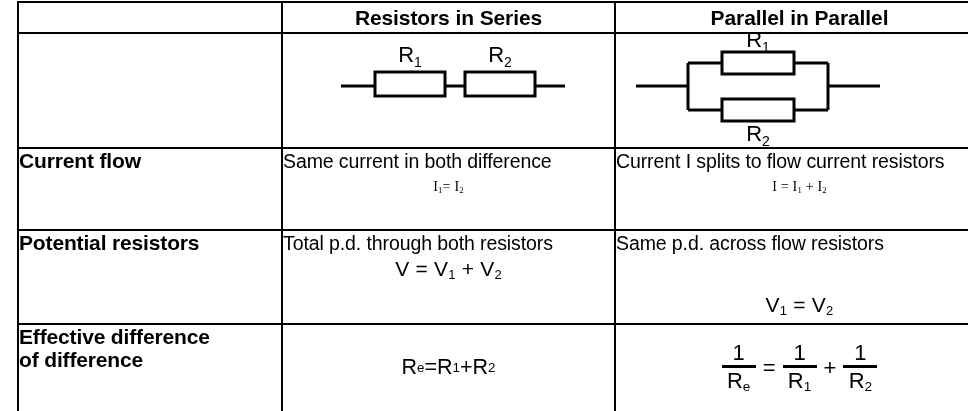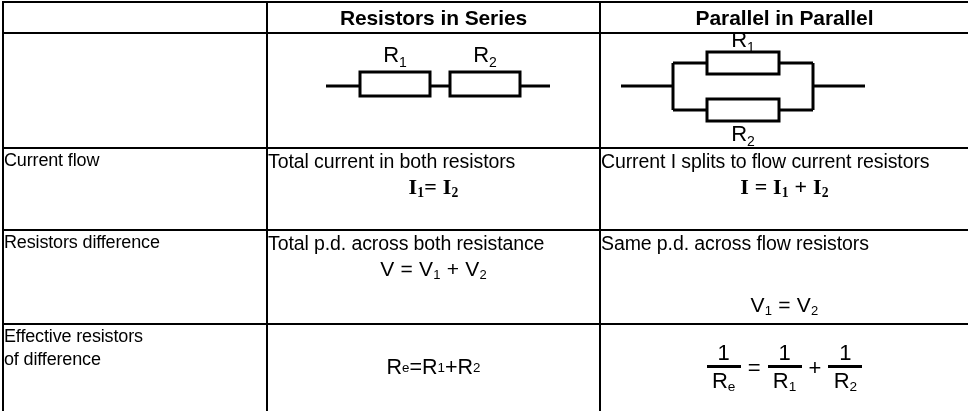--- a/index.html
+++ b/index.html
@@ -13,20 +13,21 @@
     font-family: "Liberation Sans", sans-serif;
     color: #000000;
     overflow: hidden;
   }
 
   .table-wrap {
     position: relative;
     width: 968px;
     height: 411px;
     box-sizing: border-box;
+    padding-left: 15px;
   }
 
   table.compare {
     border-collapse: collapse;
     table-layout: fixed;
     width: 966px;
     margin: 1px 0 0 2px;
     border: 2px solid #000;
   }
   table.compare td {
@@ -57,22 +58,22 @@
     height: 113px;
   }
   .diagram-cell svg { display: block; }
 
   
   tr.row-current td { height: 80px; }
   tr.row-pd td      { height: 80px; }
   tr.row-res td     { height: 86px; }
 
   .rowlabel {
-    font-weight: normal;
-    font-size: 18px;
+    font-weight: bold;
+    font-size: 21px;
     line-height: 23px;
     padding: 5px 0 0 7px;
     letter-spacing: -0.15px;
   }
 
   .cellbody {
     font-size: 19.5px;
     line-height: 24px;
     padding: 4px 0 0 8px;
     letter-spacing: -0.1px;
@@ -81,22 +82,21 @@
 
   .formula {
     display: block;
     text-align: center;
     margin-top: 2px;
     font-size: 21px;
     letter-spacing: 0.2px;
   }
   .formula.serif {
     font-family: "Liberation Serif", serif;
-    font-size: 22px;
-    font-weight: bold;
+    font-size: 14px;
   }
   .formula sub {
     font-size: 0.62em;
     vertical-align: -0.22em;
   }
 
   .formula-only {
     display: flex;
     align-items: center;
     justify-content: center;
@@ -205,47 +205,47 @@
             <text x="142" y="13" font-family="Liberation Sans, sans-serif" font-size="22" text-anchor="middle" fill="#000">R<tspan font-size="14" dy="5">1</tspan></text>
             <text x="142" y="107" font-family="Liberation Sans, sans-serif" font-size="22" text-anchor="middle" fill="#000">R<tspan font-size="14" dy="5">2</tspan></text>
           </svg>
         </td>
       </tr>
 
       <tr class="row-current">
         <td class="rowlabel">Current flow</td>
 
         <td class="cellbody">
-          <span class="txt">Total current in both resistors</span>
+          <span class="txt">Same current in both difference</span>
           <span class="formula serif"><span>I</span><sub>1</sub><span>= </span><span>I</span><sub>2</sub></span>
         </td>
 
         <td class="cellbody">
           <span class="txt">Current I splits to flow current resistors</span>
           <span class="formula serif"><span>I</span><span> = </span><span>I</span><sub>1</sub><span> + </span><span>I</span><sub>2</sub></span>
         </td>
       </tr>
 
       <tr class="row-pd">
-        <td class="rowlabel">Resistors difference</td>
-
-        <td class="cellbody">
-          <span class="txt">Total p.d. across both resistance</span>
+        <td class="rowlabel">Potential resistors</td>
+
+        <td class="cellbody">
+          <span class="txt">Total p.d. through both resistors</span>
           <span class="formula"><span>V</span><span> = </span><span>V</span><sub>1</sub><span> + </span><span>V</span><sub>2</sub></span>
         </td>
 
         <td class="cellbody">
           <span class="txt">Same p.d. across flow resistors</span>
           <span class="formula" style="margin-top:38px"><span>V</span><sub>1</sub><span> = </span><span>V</span><sub>2</sub></span>
         </td>
       </tr>
 
       <tr class="row-res">
         <td class="rowlabel">
-          <span style="display:block">Effective resistors</span>
+          <span style="display:block">Effective difference</span>
           <span style="display:block">of difference</span>
         </td>
 
         <td>
           <div class="formula-only">
               <span>R</span>
               <sub>e</sub>
               <span> = </span>
               <span>R</span>
               <sub>1</sub>

